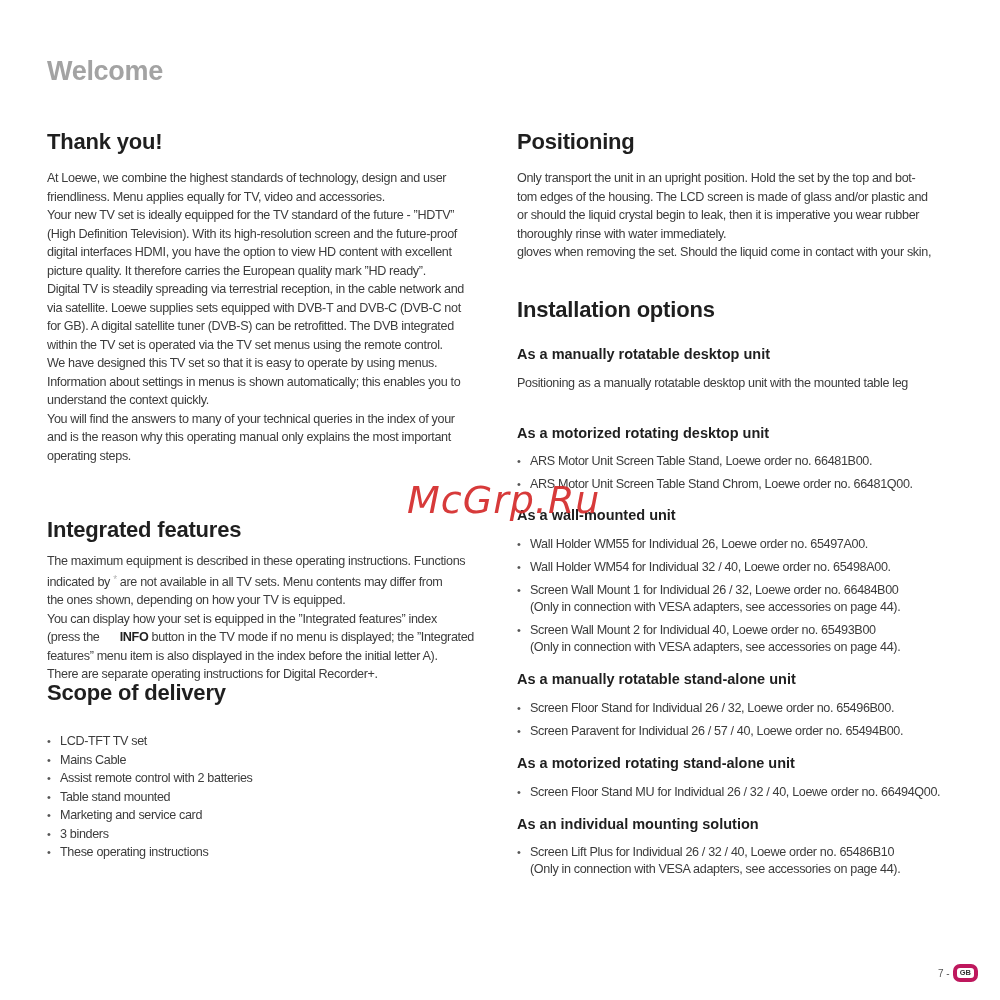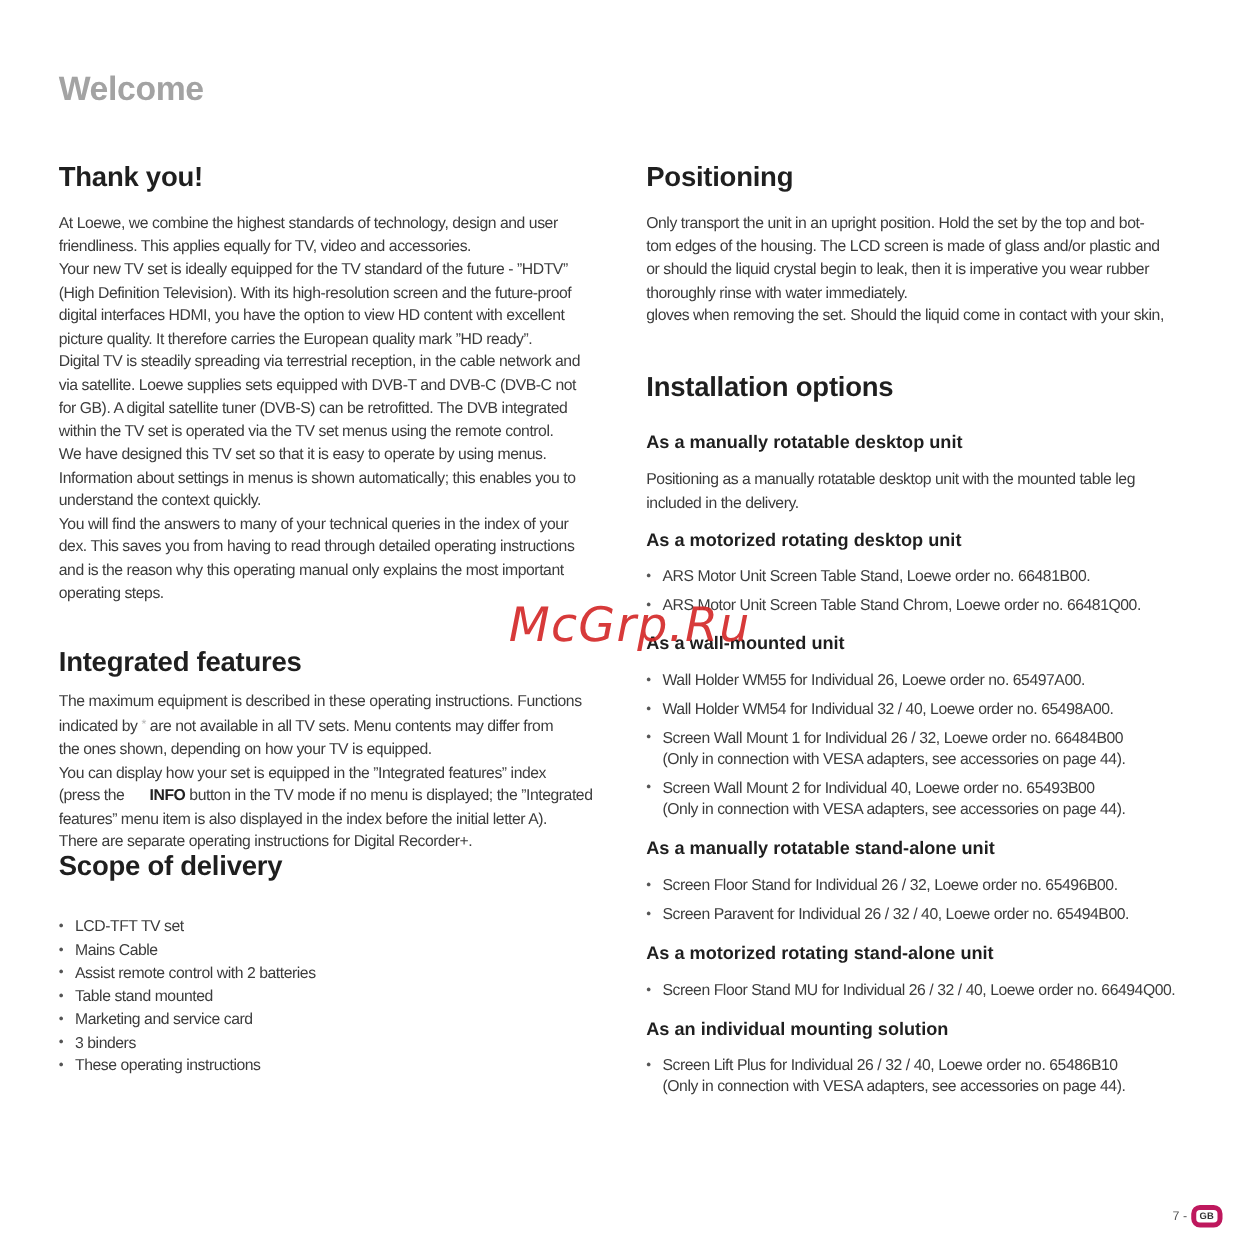--- a/index.html
+++ b/index.html
@@ -132,34 +132,33 @@
 </head>
 <body>
 
 <h1 class="page-title">Welcome</h1>
 
 <div class="col col-left">
 
   <h2 style="top:129px">Thank you!</h2>
   <div class="para" style="top:169px">
     <span class="line">At Loewe, we combine the highest standards of technology, design and user</span>
-    <span class="line">friendliness. This applies equally for TV, video and accessories.</span>
+    <span class="line">friendliness. Menu applies equally for TV, video and accessories.</span>
     <span class="line">Your new TV set is ideally equipped for the TV standard of the future - ”HDTV”</span>
     <span class="line">(High Definition Television). With its high-resolution screen and the future-proof</span>
     <span class="line">digital interfaces HDMI, you have the option to view HD content with excellent</span>
     <span class="line">picture quality. It therefore carries the European quality mark ”HD ready”.</span>
     <span class="line">Digital TV is steadily spreading via terrestrial reception, in the cable network and</span>
     <span class="line">via satellite. Loewe supplies sets equipped with DVB-T and DVB-C (DVB-C not</span>
     <span class="line">for GB). A digital satellite tuner (DVB-S) can be retrofitted. The DVB integrated</span>
     <span class="line">within the TV set is operated via the TV set menus using the remote control.</span>
     <span class="line">We have designed this TV set so that it is easy to operate by using menus.</span>
     <span class="line">Information about settings in menus is shown automatically; this enables you to</span>
     <span class="line">understand the context quickly.</span>
     <span class="line">You will find the answers to many of your technical queries in the index of your</span>
-    <span class="line">dex. This saves you from having to read through detailed operating instructions</span>
     <span class="line">and is the reason why this operating manual only explains the most important</span>
     <span class="line">operating steps.</span>
   </div>
 
   <h2 style="top:517px">Integrated features</h2>
   <div class="para" style="top:552px">
     <span class="line">The maximum equipment is described in these operating instructions. Functions</span>
     <span class="line"><span>indicated by </span><span class="asterisk">*</span><span>  are not available in all TV sets. Menu contents may differ from</span></span>
     <span class="line">the ones shown, depending on how your TV is equipped.</span>
     <span class="line">You can display how your set is equipped in the ”Integrated features” index</span>
@@ -189,41 +188,40 @@
     <span class="line">or should the liquid crystal begin to leak, then it is imperative you wear rubber</span>
     <span class="line">thoroughly rinse with water immediately.</span>
     <span class="line">gloves when removing the set. Should the liquid come in contact with your skin,</span>
   </div>
 
   <h2 style="top:297px">Installation options</h2>
 
   <h3 style="top:346px">As a manually rotatable desktop unit</h3>
   <div class="para" style="top:374px">
     <span class="line">Positioning as a manually rotatable desktop unit with the mounted table leg</span>
-    <span class="line">included in the delivery.</span>
   </div>
 
   <h3 style="top:425px">As a motorized rotating desktop unit</h3>
   <ul class="bullets spaced" style="top:453px">
     <li>ARS Motor Unit Screen Table Stand, Loewe order no. 66481B00.</li>
     <li>ARS Motor Unit Screen Table Stand Chrom, Loewe order no. 66481Q00.</li>
   </ul>
 
   <h3 style="top:507px">As a wall-mounted unit</h3>
   <ul class="bullets spaced" style="top:536px">
     <li><span>Wall Holder WM55 for Individual 26, Loewe order no. 65497A00.</span></li>
     <li><span>Wall Holder WM54 for Individual 32 / 40, Loewe order no. 65498A00.</span></li>
     <li><span>Screen Wall Mount 1 for Individual 26 / 32, Loewe order no. 66484B00</span><span class="sub">(Only in connection with VESA adapters, see accessories on page 44).</span></li>
     <li><span>Screen Wall Mount 2 for Individual 40, Loewe order no. 65493B00</span><span class="sub">(Only in connection with VESA adapters, see accessories on page 44).</span></li>
   </ul>
 
   <h3 style="top:671px">As a manually rotatable stand-alone unit</h3>
   <ul class="bullets spaced" style="top:700px">
     <li>Screen Floor Stand for Individual 26 / 32, Loewe order no. 65496B00.</li>
-    <li>Screen Paravent for Individual 26 / 32 / 40, Loewe order no. 65494B00.</li>
+    <li>Screen Paravent for Individual 26 / 57 / 40, Loewe order no. 65494B00.</li>
   </ul>
 
   <h3 style="top:755px">As a motorized rotating stand-alone unit</h3>
   <ul class="bullets spaced" style="top:784px">
     <li>Screen Floor Stand MU for Individual 26 / 32 / 40, Loewe order no. 66494Q00.</li>
   </ul>
 
   <h3 style="top:816px">As an individual mounting solution</h3>
   <ul class="bullets spaced" style="top:844px">
     <li><span>Screen Lift Plus for Individual 26 / 32 / 40, Loewe order no. 65486B10</span><span class="sub">(Only in connection with VESA adapters, see accessories on page 44).</span></li>

